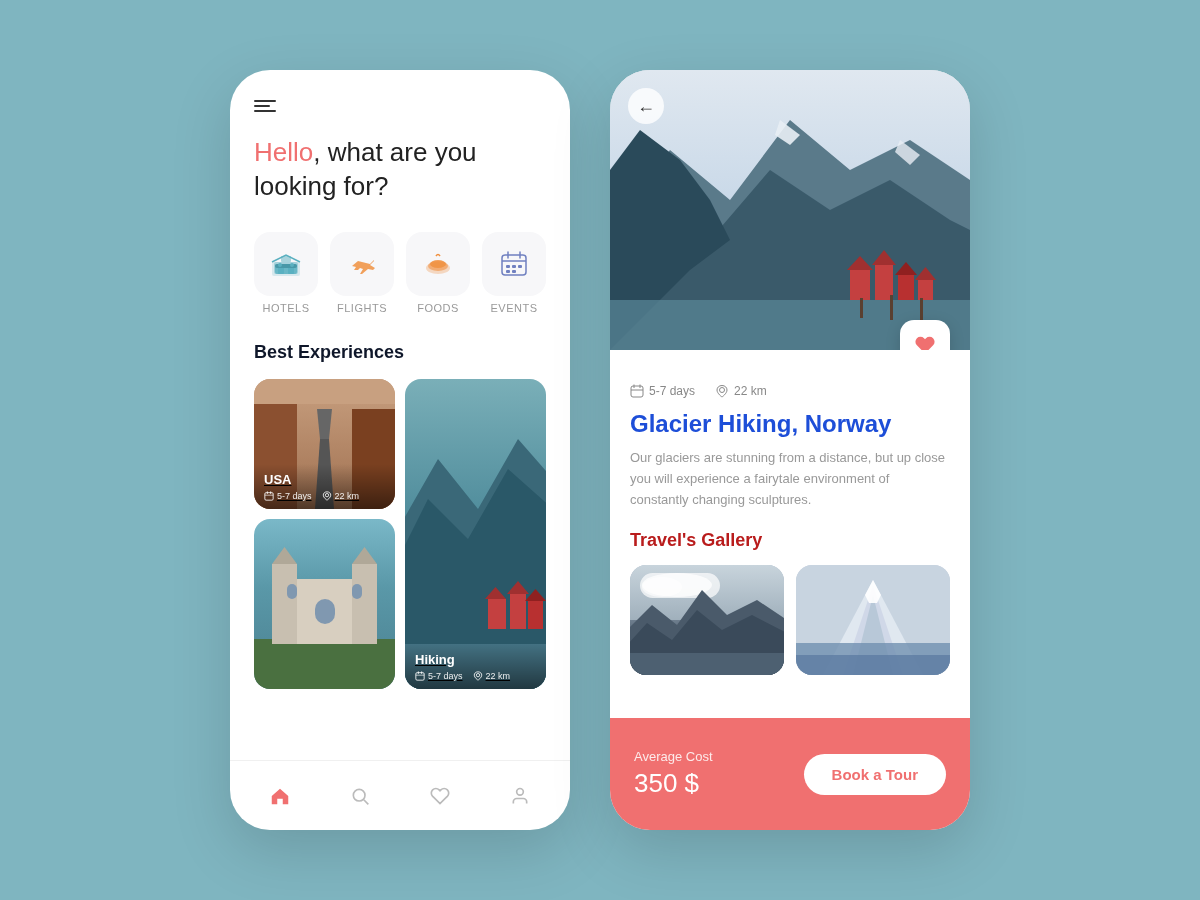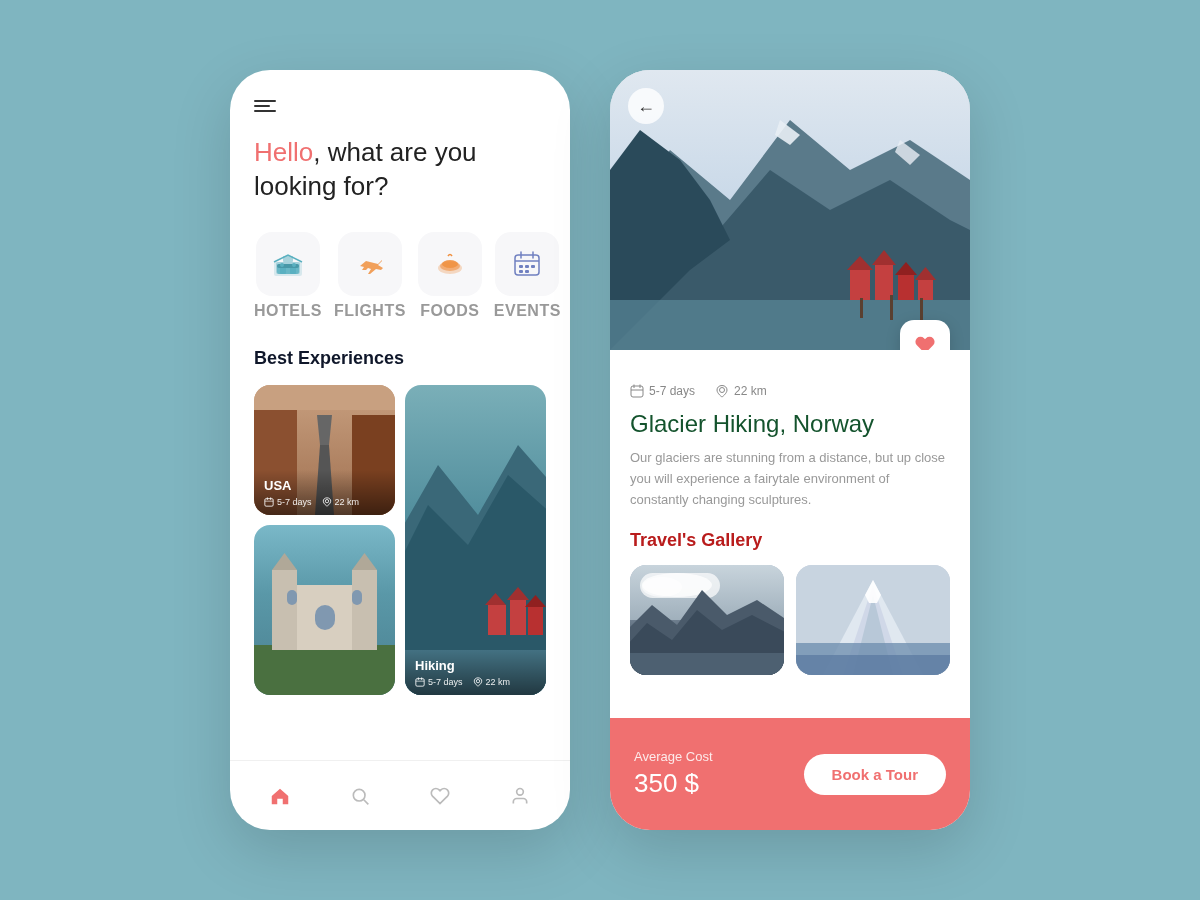--- a/index.html
+++ b/index.html
@@ -84,22 +84,22 @@
       width: 64px;
       height: 64px;
       border-radius: 16px;
       background: #f7f7f9;
       display: flex;
       align-items: center;
       justify-content: center;
       font-size: 26px;
     }
     .category-label {
-      font-size: 16px;
-      font-weight: 700;
+      font-size: 11px;
+      font-weight: 400;
       color: #999;
       letter-spacing: 0.5px;
       text-align: right;
     }
 
     .section-title {
       font-size: 18px;
       font-weight: 700;
       color: #0f172a;
       margin-bottom: 16px;
@@ -124,20 +124,21 @@
       width: 100%;
       height: 100%;
       position: absolute;
       top: 0; left: 0;
     }
     .exp-card .card-overlay {
       position: absolute;
       bottom: 0; left: 0; right: 0;
       background: linear-gradient(transparent, rgba(0,0,0,0.5));
       padding: 8px 10px;
+      text-decoration: underline;
     }
     .exp-card .card-name {
       color: #fff;
       font-size: 13px;
       font-weight: 600;
       margin-bottom: 4px;
     }
     .exp-card .card-meta {
       display: flex;
       gap: 10px;
@@ -250,22 +251,22 @@
     .detail-meta-item {
       display: flex;
       align-items: center;
       gap: 5px;
       font-size: 12px;
       color: #888;
     }
 
     .detail-title {
       font-size: 24px;
-      font-weight: 400;
-      color: #14532d;
+      font-weight: 700;
+      color: #1d4ed8;
       margin-bottom: 10px;
     }
     .detail-desc {
       font-size: 13px;
       color: #999;
       line-height: 1.6;
       margin-bottom: 20px;
     }
 
     .gallery-title {

